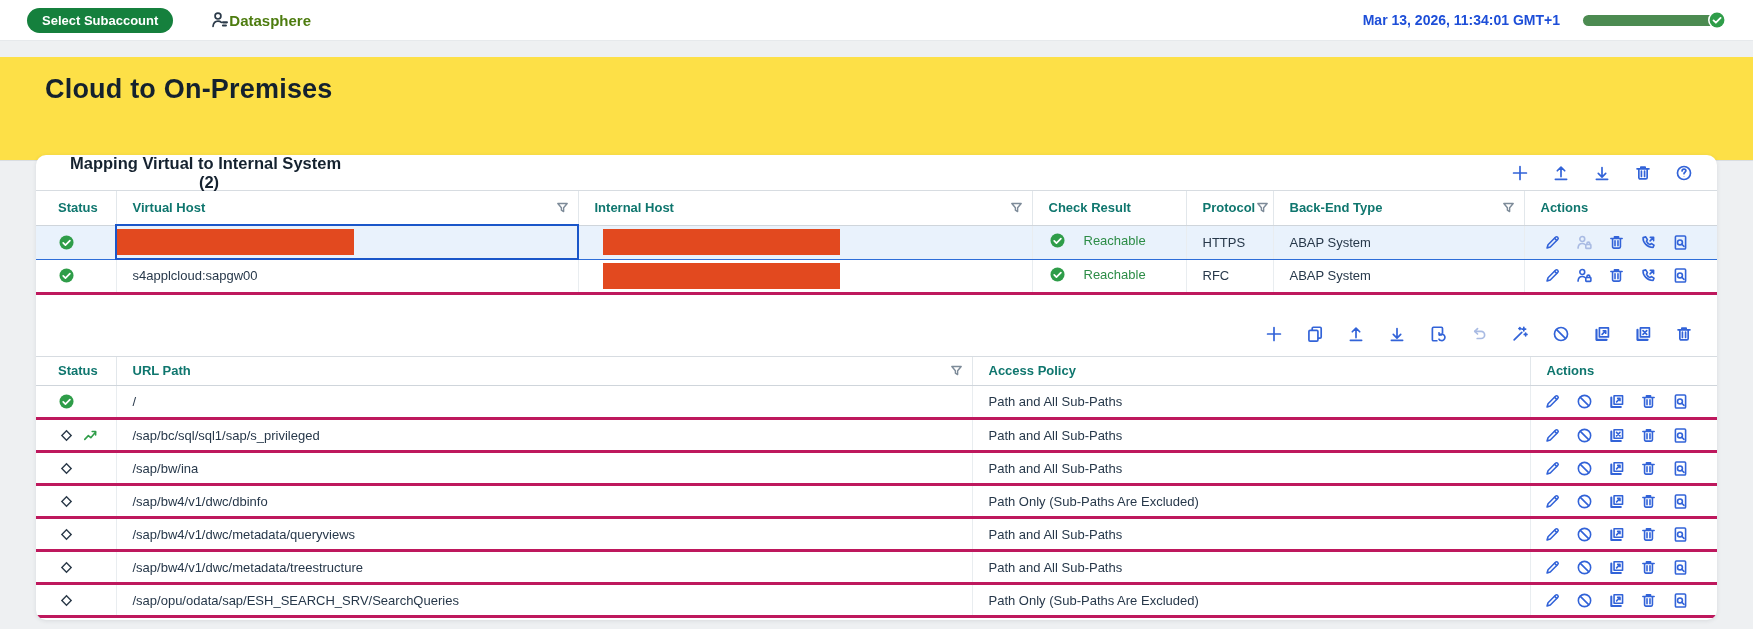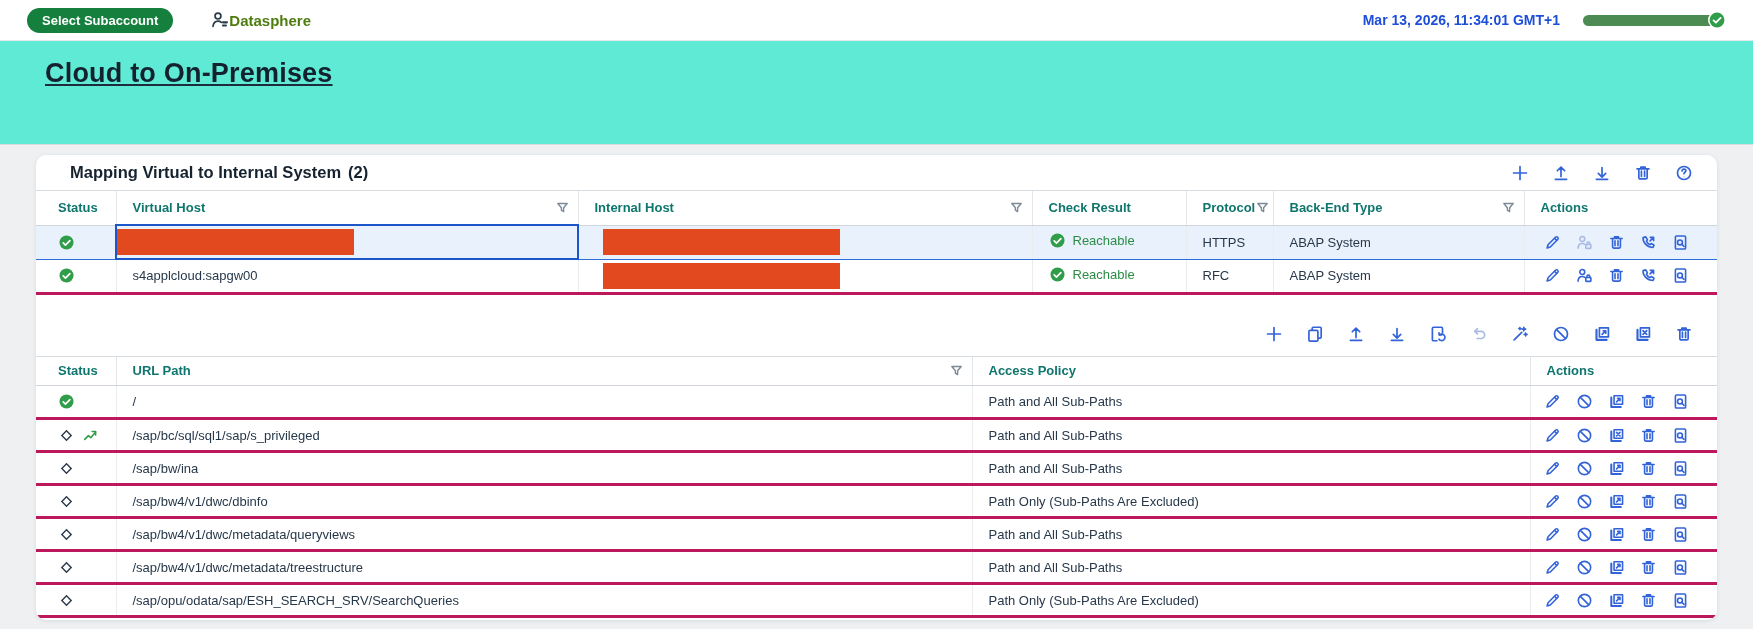--- a/index.html
+++ b/index.html
@@ -13,37 +13,37 @@
               border-radius:15px; padding:5px 15px; cursor:pointer; }
   .subacct-icon { width:20px; height:20px; margin-left:38px; display:inline-flex; }
   .subacct-name { font-size:15px; font-weight:700; color:#4d7c0f; }
   .topbar-right { margin-left:auto; display:flex; align-items:center; }
   .timestamp { font-size:14px; font-weight:600; color:#1d4ed8; }
   .conn-bar { width:133px; height:11px; border-radius:6px; background:#4c8b51; margin-left:23px; }
   .conn-check { width:22px; height:22px; margin-left:-8px; display:inline-flex; z-index:2;
                 background:#fff; border-radius:50%; }
 
   
-  .page-head { position:absolute; top:41px; left:0; width:100%; height:104px; background:#5eead4;
-               border-bottom:1px solid #d9dde1;text-decoration:underline; }
+  .page-head { position:absolute; top:57px; left:0; width:100%; height:104px; background:#fde047;
+               border-bottom:1px solid #d9dde1; }
   .page-title { font-size:27px; font-weight:800; color:#14212e; padding:17px 0 0 45px; letter-spacing:.2px; }
   .tabs { position:absolute; left:45px; bottom:0; display:flex; gap:44px; }
   .tab { font-size:13.5px; font-weight:700; color:#47586a; padding-bottom:13px; position:relative; cursor:pointer; }
   .tab.active { color:#2a5fd6; }
   .tab.active::after { content:""; position:absolute; left:0; right:0; bottom:-1px; height:3px;
                        background:#2a5fd6; border-radius:2px; }
 
   
   .card { position:absolute; left:36px; top:155px; width:1681px; height:465px; background:#fff;
           border-radius:10px; box-shadow:0 1px 4px rgba(30,40,50,.10); overflow:hidden; }
 
   .sec-toolbar { display:flex; align-items:center; height:36px; padding:0 24px 0 34px;
                  border-bottom:1px solid #d7dce1; }
   .sec-toolbar.tall { height:62px; padding-top:18px; border-bottom:1px solid #d7dce1; }
-  .sec-title { font-size:16.5px; font-weight:700; color:#15222f; display:flex; align-items:center; }
+  .sec-title { font-size:16.5px; font-weight:700; color:#15222f; display:flex; align-items:center;flex-direction:column; }
   .sec-title .cnt { margin-left:7px; }
   .tools { margin-left:auto; display:flex; align-items:center; gap:23px; }
 
   .icn { display:inline-flex; width:18px; height:18px; color:#3263d8; cursor:pointer; flex:0 0 auto; }
   .icn svg { width:100%; height:100%; }
   .icn.small { width:17px; height:17px; }
   .icn.disabled { color:#a9bbe3; }
   .icn.neutral { color:#2b3a49; cursor:default; }
   .icn.green { color:#2f9d49; cursor:default; }
   .icn.funnel { width:15px; height:15px; color:#7d8b99; }
@@ -60,21 +60,21 @@
   .th-inner { display:flex; align-items:center; }
   .th-inner .lbl { flex:1 1 auto; }
   .status-cell { display:flex; align-items:center; gap:7px; }
   .redact { background:#e2491f; height:26px; width:237px; }
   .redact.wide { width:310px; height:30px; margin-left:10px; }
 
   tr.sel td { background:#e9f2fc; border-top:1px solid #2e6ed9; border-bottom:1px solid #2e6ed9; }
   td.sel-cell { border:2px solid #1a56c9 !important; padding-left:0; }
   td.sel-cell .redact { margin:0; }
 
-  .ok-text { color:#2c8c46; display:inline-flex; align-items:center; gap:7px; }
+  .ok-text { color:#2c8c46; display:inline-flex; align-items:center; gap:18px; }
   .actions-cell { display:flex; align-items:center; justify-content:flex-end; gap:15px; padding-right:20px; }
 </style>
 </head>
 <body>
 
 <header class="topbar">
   <button class="pill-btn">Select Subaccount</button>
   <span class="icn subacct-icon neutral">
       <svg viewBox="0 0 16 16" fill="none" stroke="currentColor" stroke-width="1.5" stroke-linecap="round" stroke-linejoin="round">
         <circle cx="6.2" cy="4.5" r="2.6"></circle>

